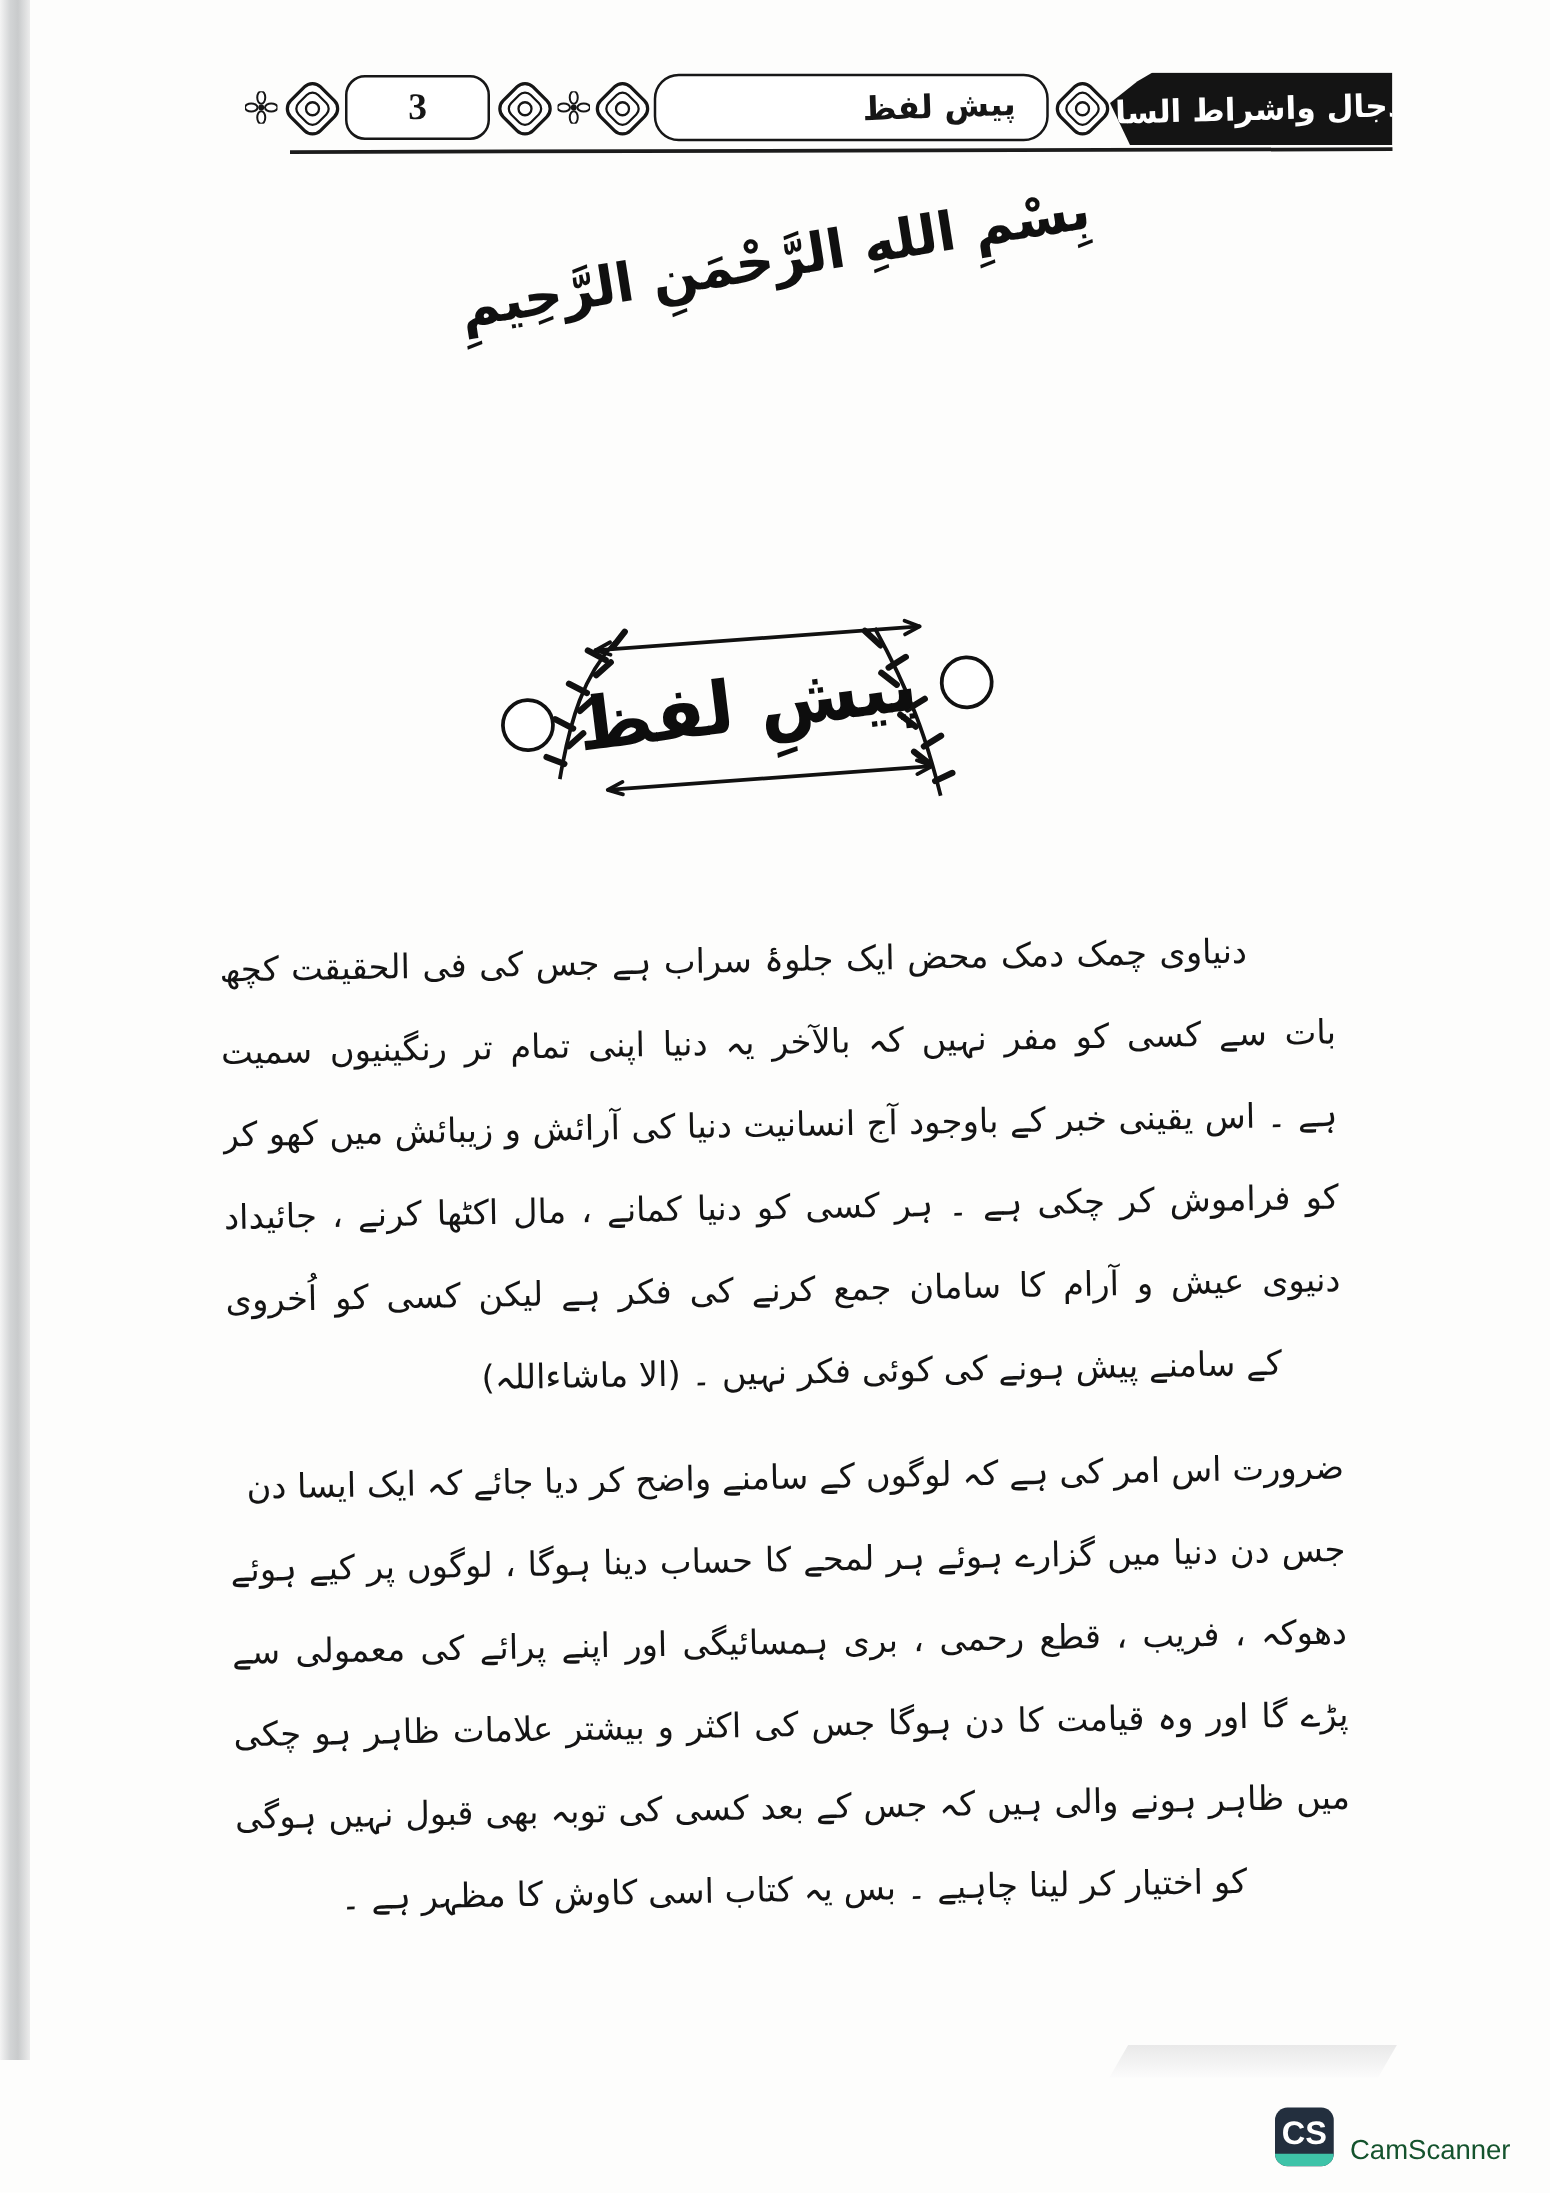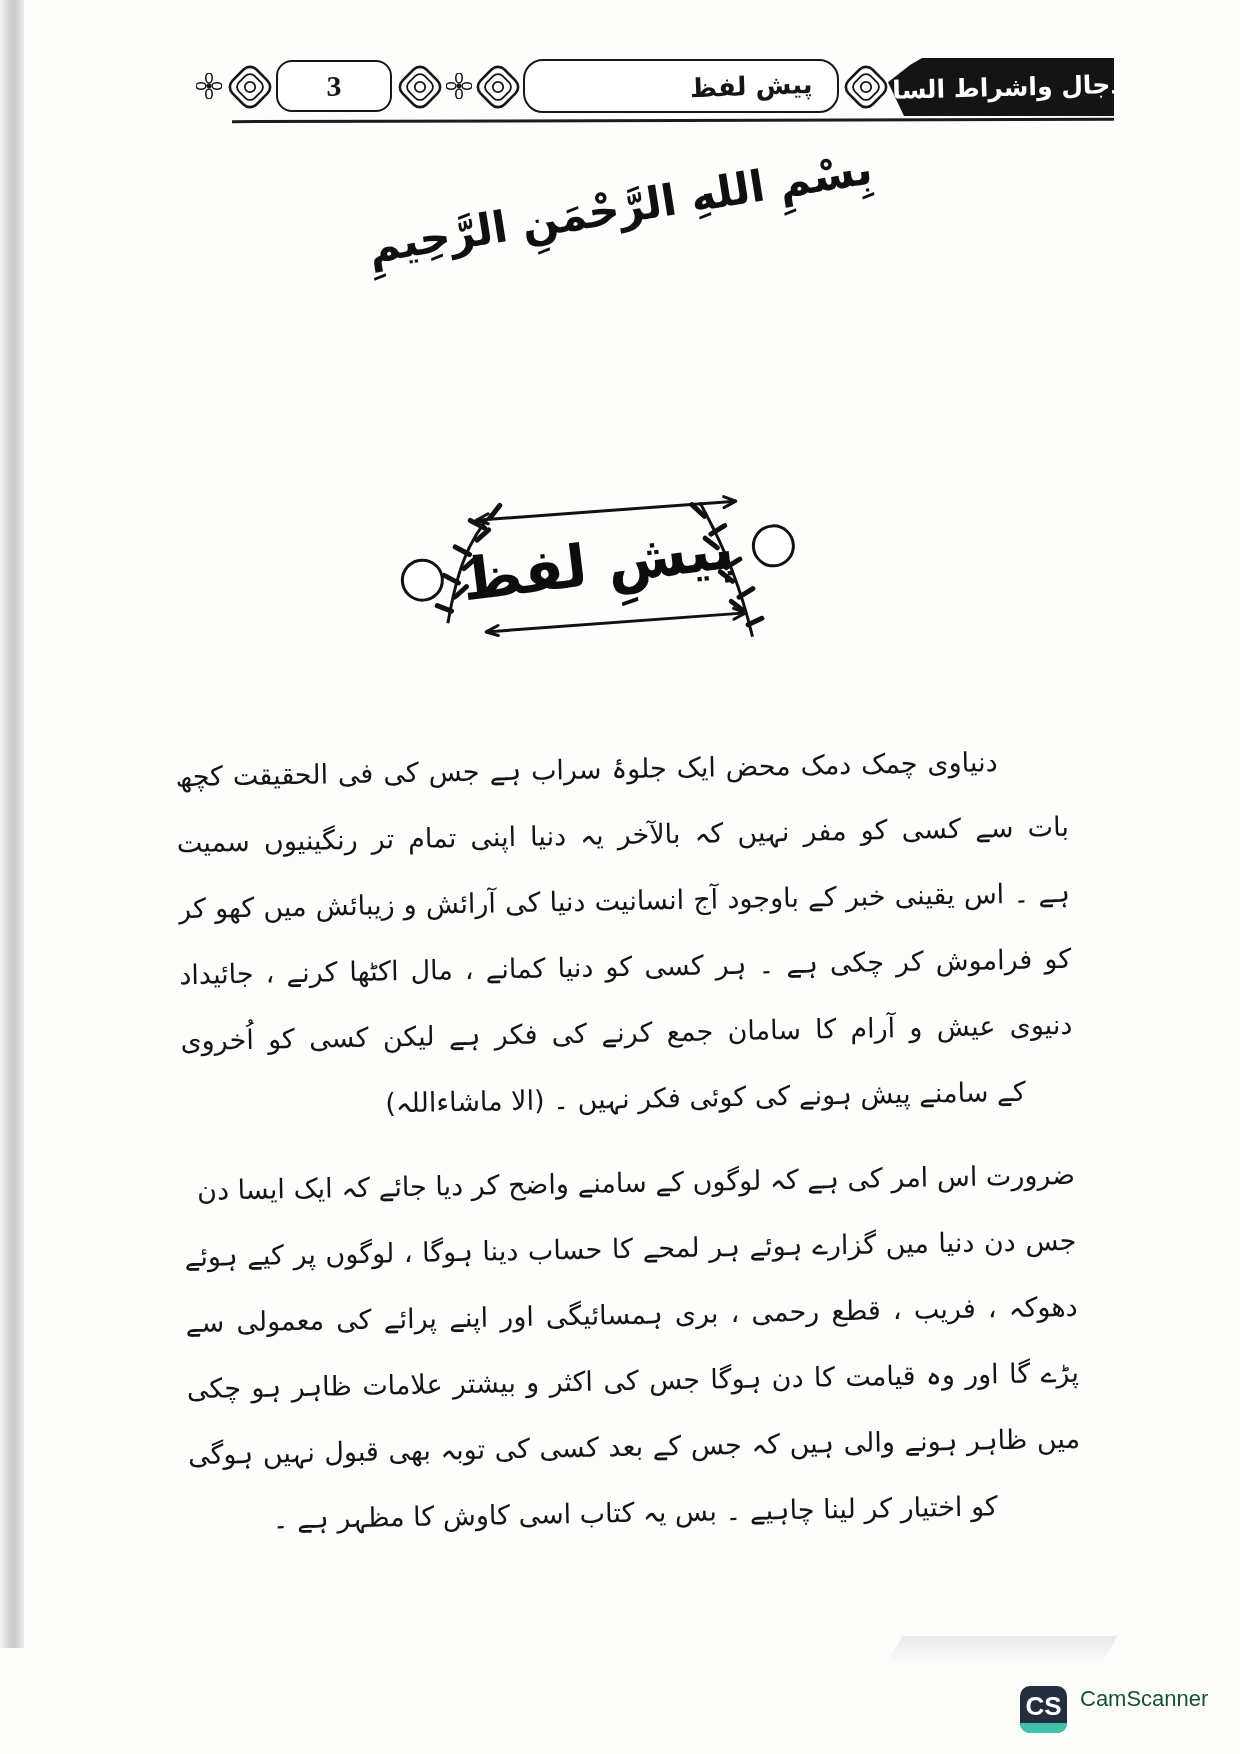--- a/index.html
+++ b/index.html
@@ -89,21 +89,21 @@
     overflow:hidden; white-space:normal;
     font-weight:500;
   }
   .line.first-p1 { padding-right:70px; }
   .line.last-right { text-align:right; text-align-last:right; padding-right:48px; }
   .line.first-natural { text-align:right; text-align-last:right; }
   .line.last-center { text-align:center; text-align-last:center; }
 
   
   .watermark {
-    position:absolute; left:1020px; top:1686px; display:flex; align-items:flex-start;
+    position:absolute; left:1020px; top:1686px; display:flex; align-items:flex-end;
   }
   .cs-logo {
     position:relative; width:47px; height:47px; border-radius:10px;
     background:#232f3e; overflow:hidden; flex:0 0 auto;
     display:flex; align-items:center; justify-content:center;
   }
   .cs-logo .cs-text {
     color:#ffffff; font-weight:bold; font-size:26px; line-height:1;
     font-family:"Liberation Sans", sans-serif; margin-bottom:8px;
   }

